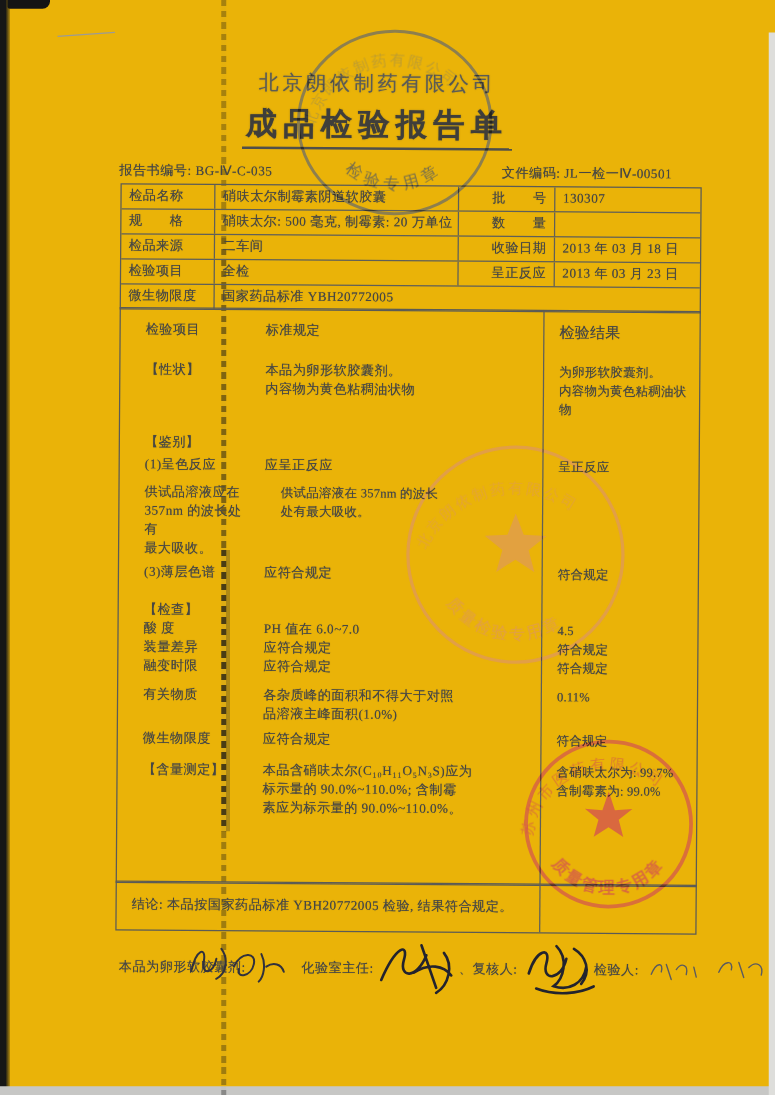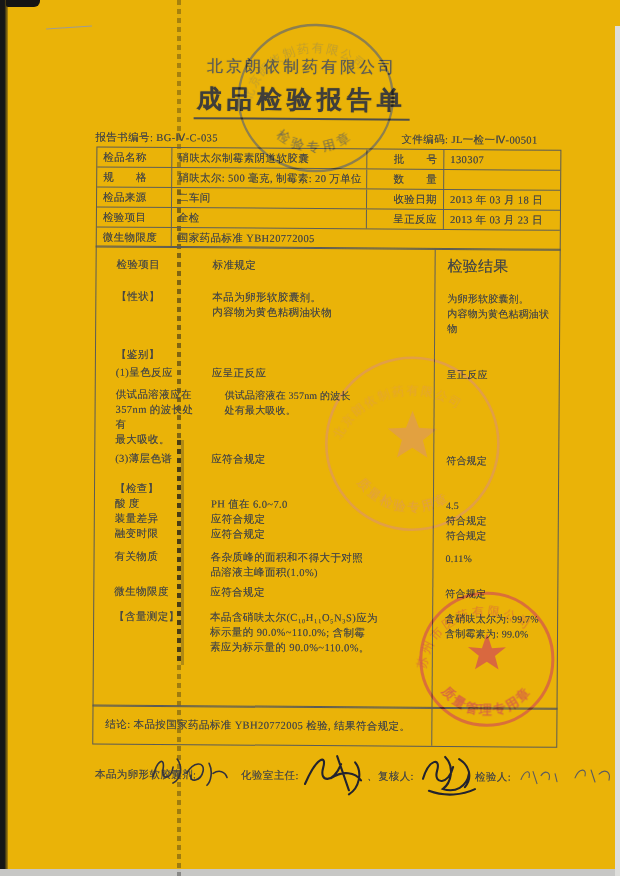--- a/index.html
+++ b/index.html
@@ -113,21 +113,21 @@
         <div class="cell cv2">国家药品标准 YBH20772005</div>
       </div>
     </div>
 
     <div class="abs box insp txt">
       <div class="abs insp-divider"></div>
 
       <div class="irow-g" style="padding-top:10px;">
         <div>检验项目</div>
         <div>标准规定</div>
-        <div class="res" style="font-size:15px;">检验结果</div>
+        <div class="res" style="font-size:12px;">检验结果</div>
       </div>
 
       <div class="irow-g" style="margin-top:17px;">
         <div>【性状】</div>
         <div class="std">本品为卵形软胶囊剂。
 内容物为黄色粘稠油状物</div>
         <div class="res">为卵形软胶囊剂。
 内容物为黄色粘稠油状物</div>
       </div>
       <div class="irow-g" style="margin-top:13px;">

